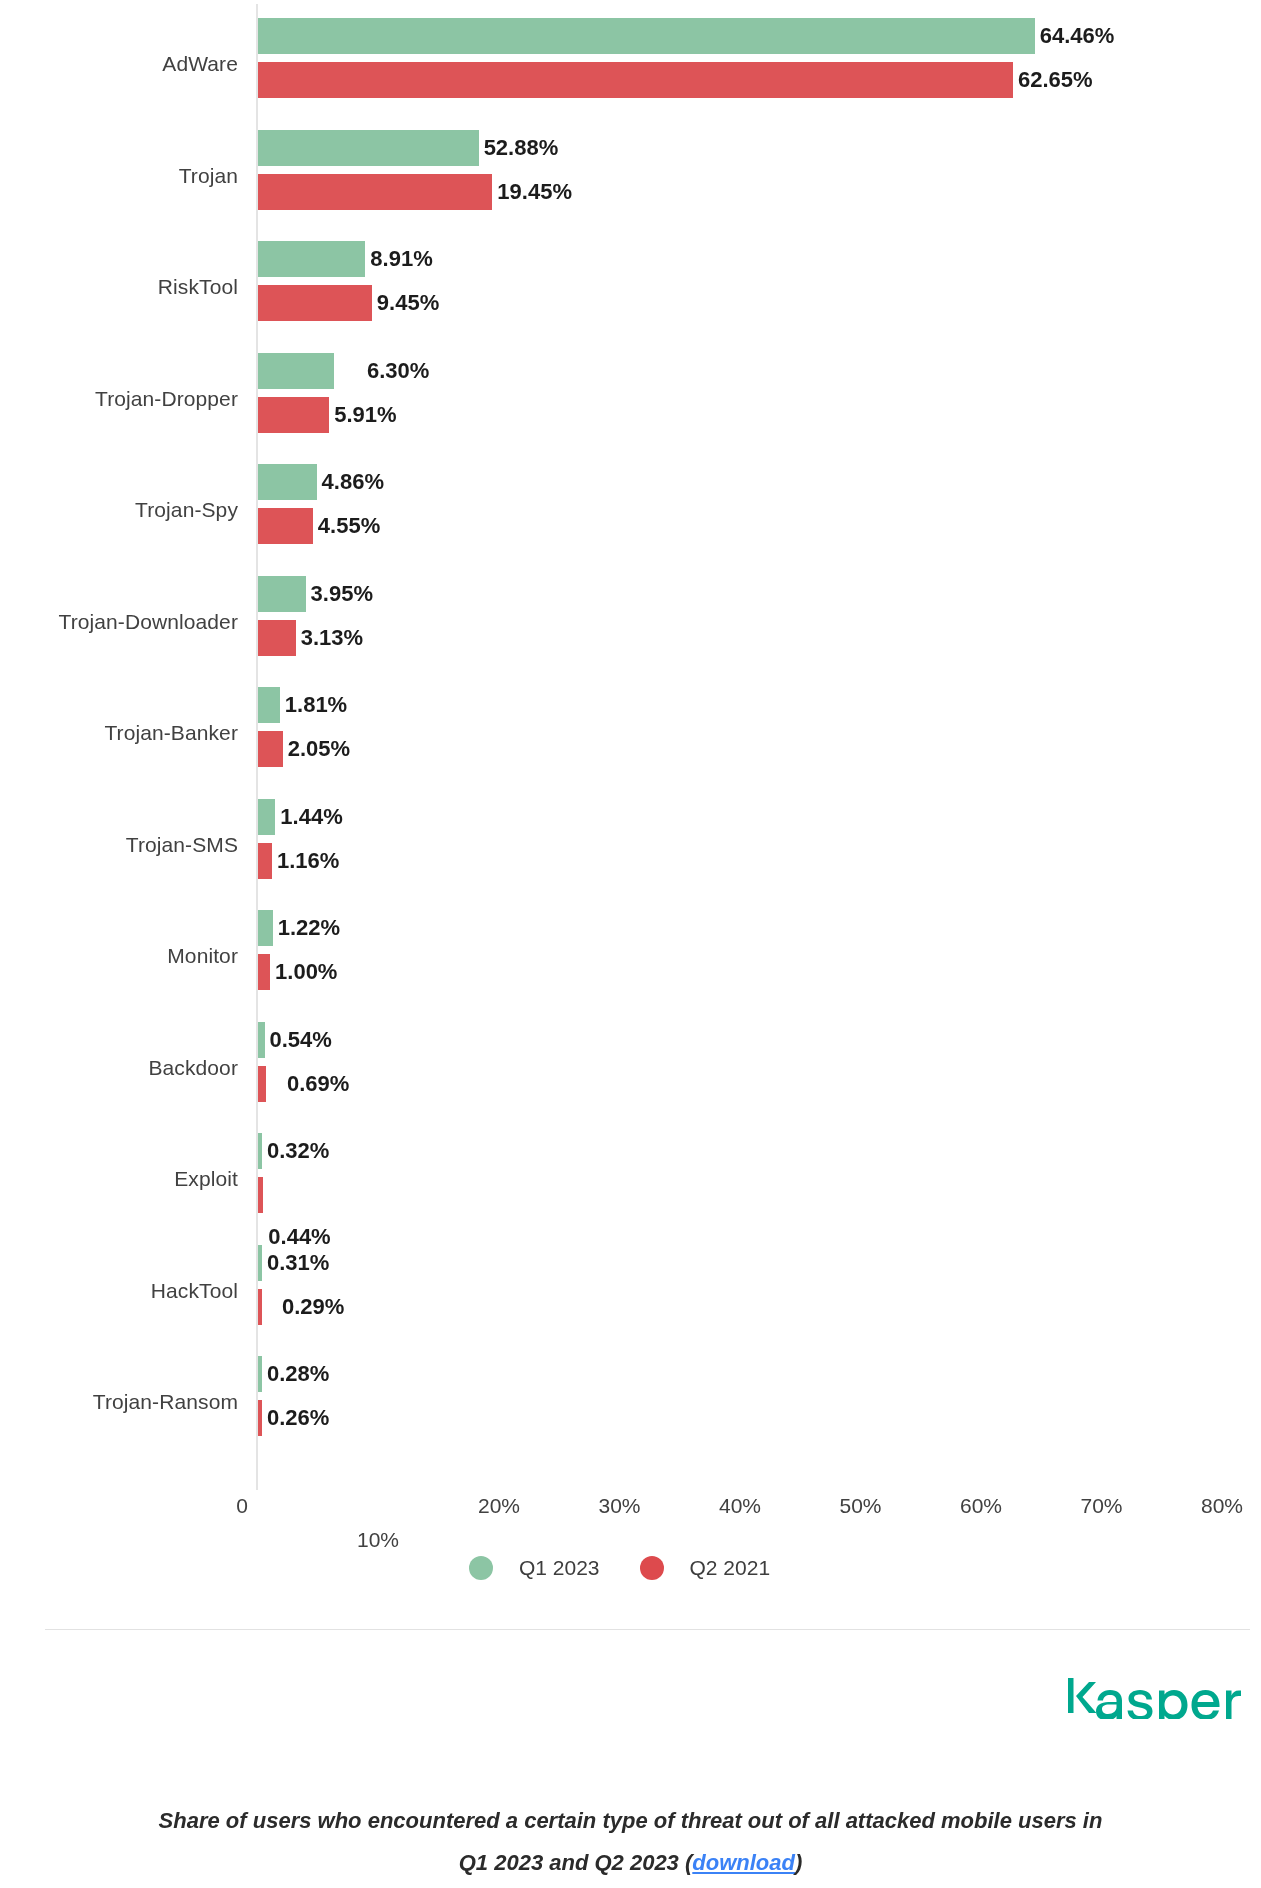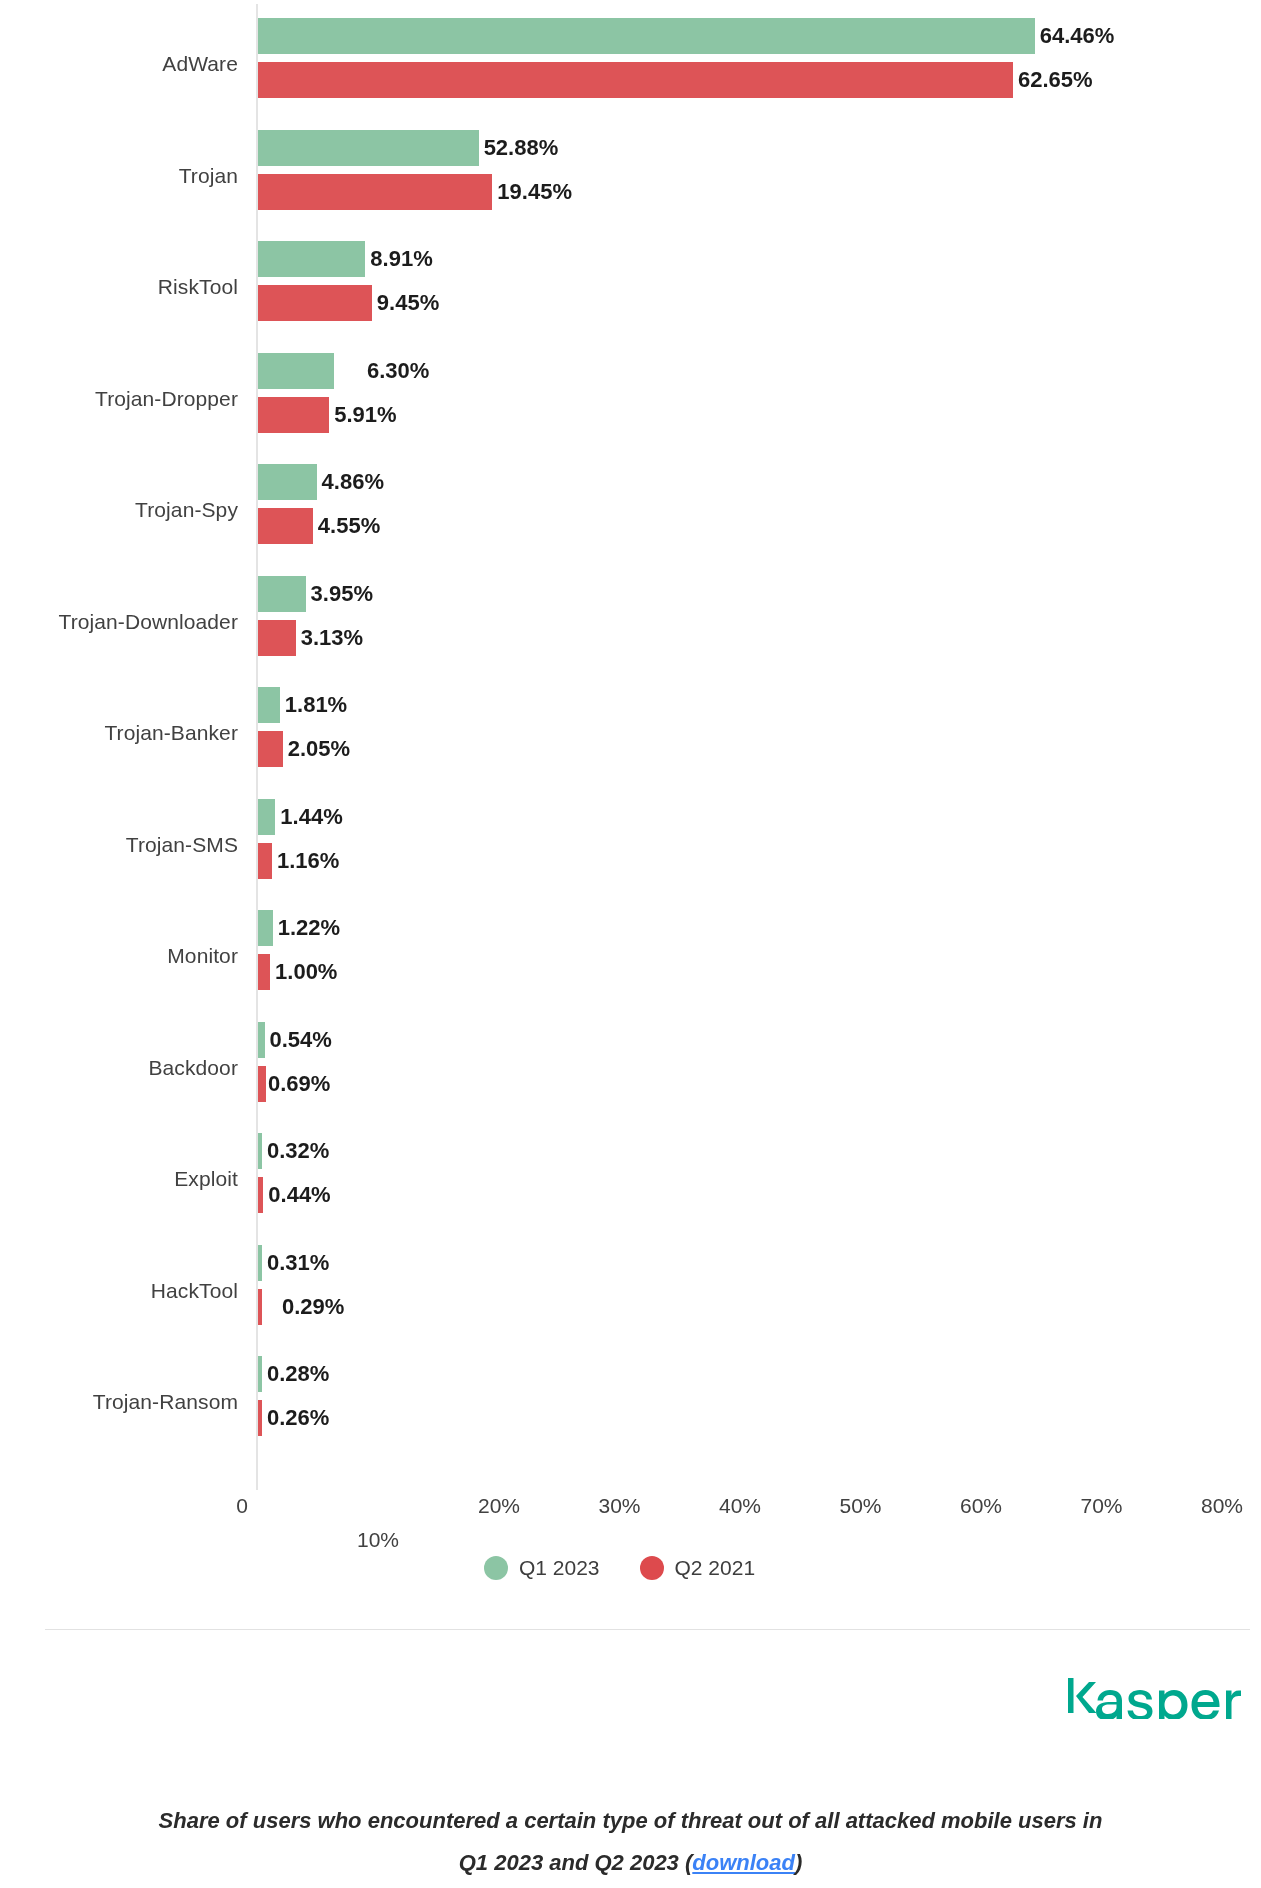--- a/index.html
+++ b/index.html
@@ -116,21 +116,21 @@
     top: 1556px;
     width: 1261px;
     display: flex;
     justify-content: center;
     align-items: center;
     gap: 18px;
   }
   .legend-item {
     display: flex;
     align-items: center;
-    gap: 11px;
+    gap: 26px;
     margin-right: 22px;
   }
   .legend-dot {
     width: 24px;
     height: 24px;
     border-radius: 50%;
     display: inline-block;
   }
   .legend-dot.q1 { background: #8cc5a4; }
   .legend-dot.q2 { background: #dd4a4d; }
@@ -285,32 +285,32 @@
           </div>
         </div>
         <div class="cat-group" style="top: 1021.5px;">
           <div class="cat-label">Backdoor</div>
           <div class="bar-row q1">
             <div class="bar q1" title="Backdoor Q1 2023 0.54%" style="width: 6.507px; background: rgb(140, 197, 164);"></div>
             <div class="bar-value" style="left: 6.507px;">0.54%</div>
           </div>
           <div class="bar-row q2">
             <div class="bar q2" title="Backdoor Q2 2023 0.69%" style="width: 8.3145px; background: rgb(221, 84, 87);"></div>
-            <div class="bar-value" style="left: 5px;">0.69%</div>
+            <div class="bar-value" style="left: 24px;">0.69%</div>
           </div>
         </div>
         <div class="cat-group" style="top: 1133px;">
           <div class="cat-label">Exploit</div>
           <div class="bar-row q1">
             <div class="bar q1" title="Exploit Q1 2023 0.32%" style="width: 4px; background: rgb(140, 197, 164);"></div>
             <div class="bar-value" style="left: 4px;">0.32%</div>
           </div>
           <div class="bar-row q2">
             <div class="bar q2" title="Exploit Q2 2023 0.44%" style="width: 5.302px; background: rgb(221, 84, 87);"></div>
-            <div class="bar-value" style="left: 5.302px;">0.44%</div>
+            <div class="bar-value" style="left: 5.302px; margin-top: 42px;">0.44%</div>
           </div>
         </div>
         <div class="cat-group" style="top: 1244.5px;">
           <div class="cat-label">HackTool</div>
           <div class="bar-row q1">
             <div class="bar q1" title="HackTool Q1 2023 0.31%" style="width: 4px; background: rgb(140, 197, 164);"></div>
             <div class="bar-value" style="left: 4px;">0.31%</div>
           </div>
           <div class="bar-row q2">
             <div class="bar q2" title="HackTool Q2 2023 0.29%" style="width: 4px; background: rgb(221, 84, 87);"></div>

